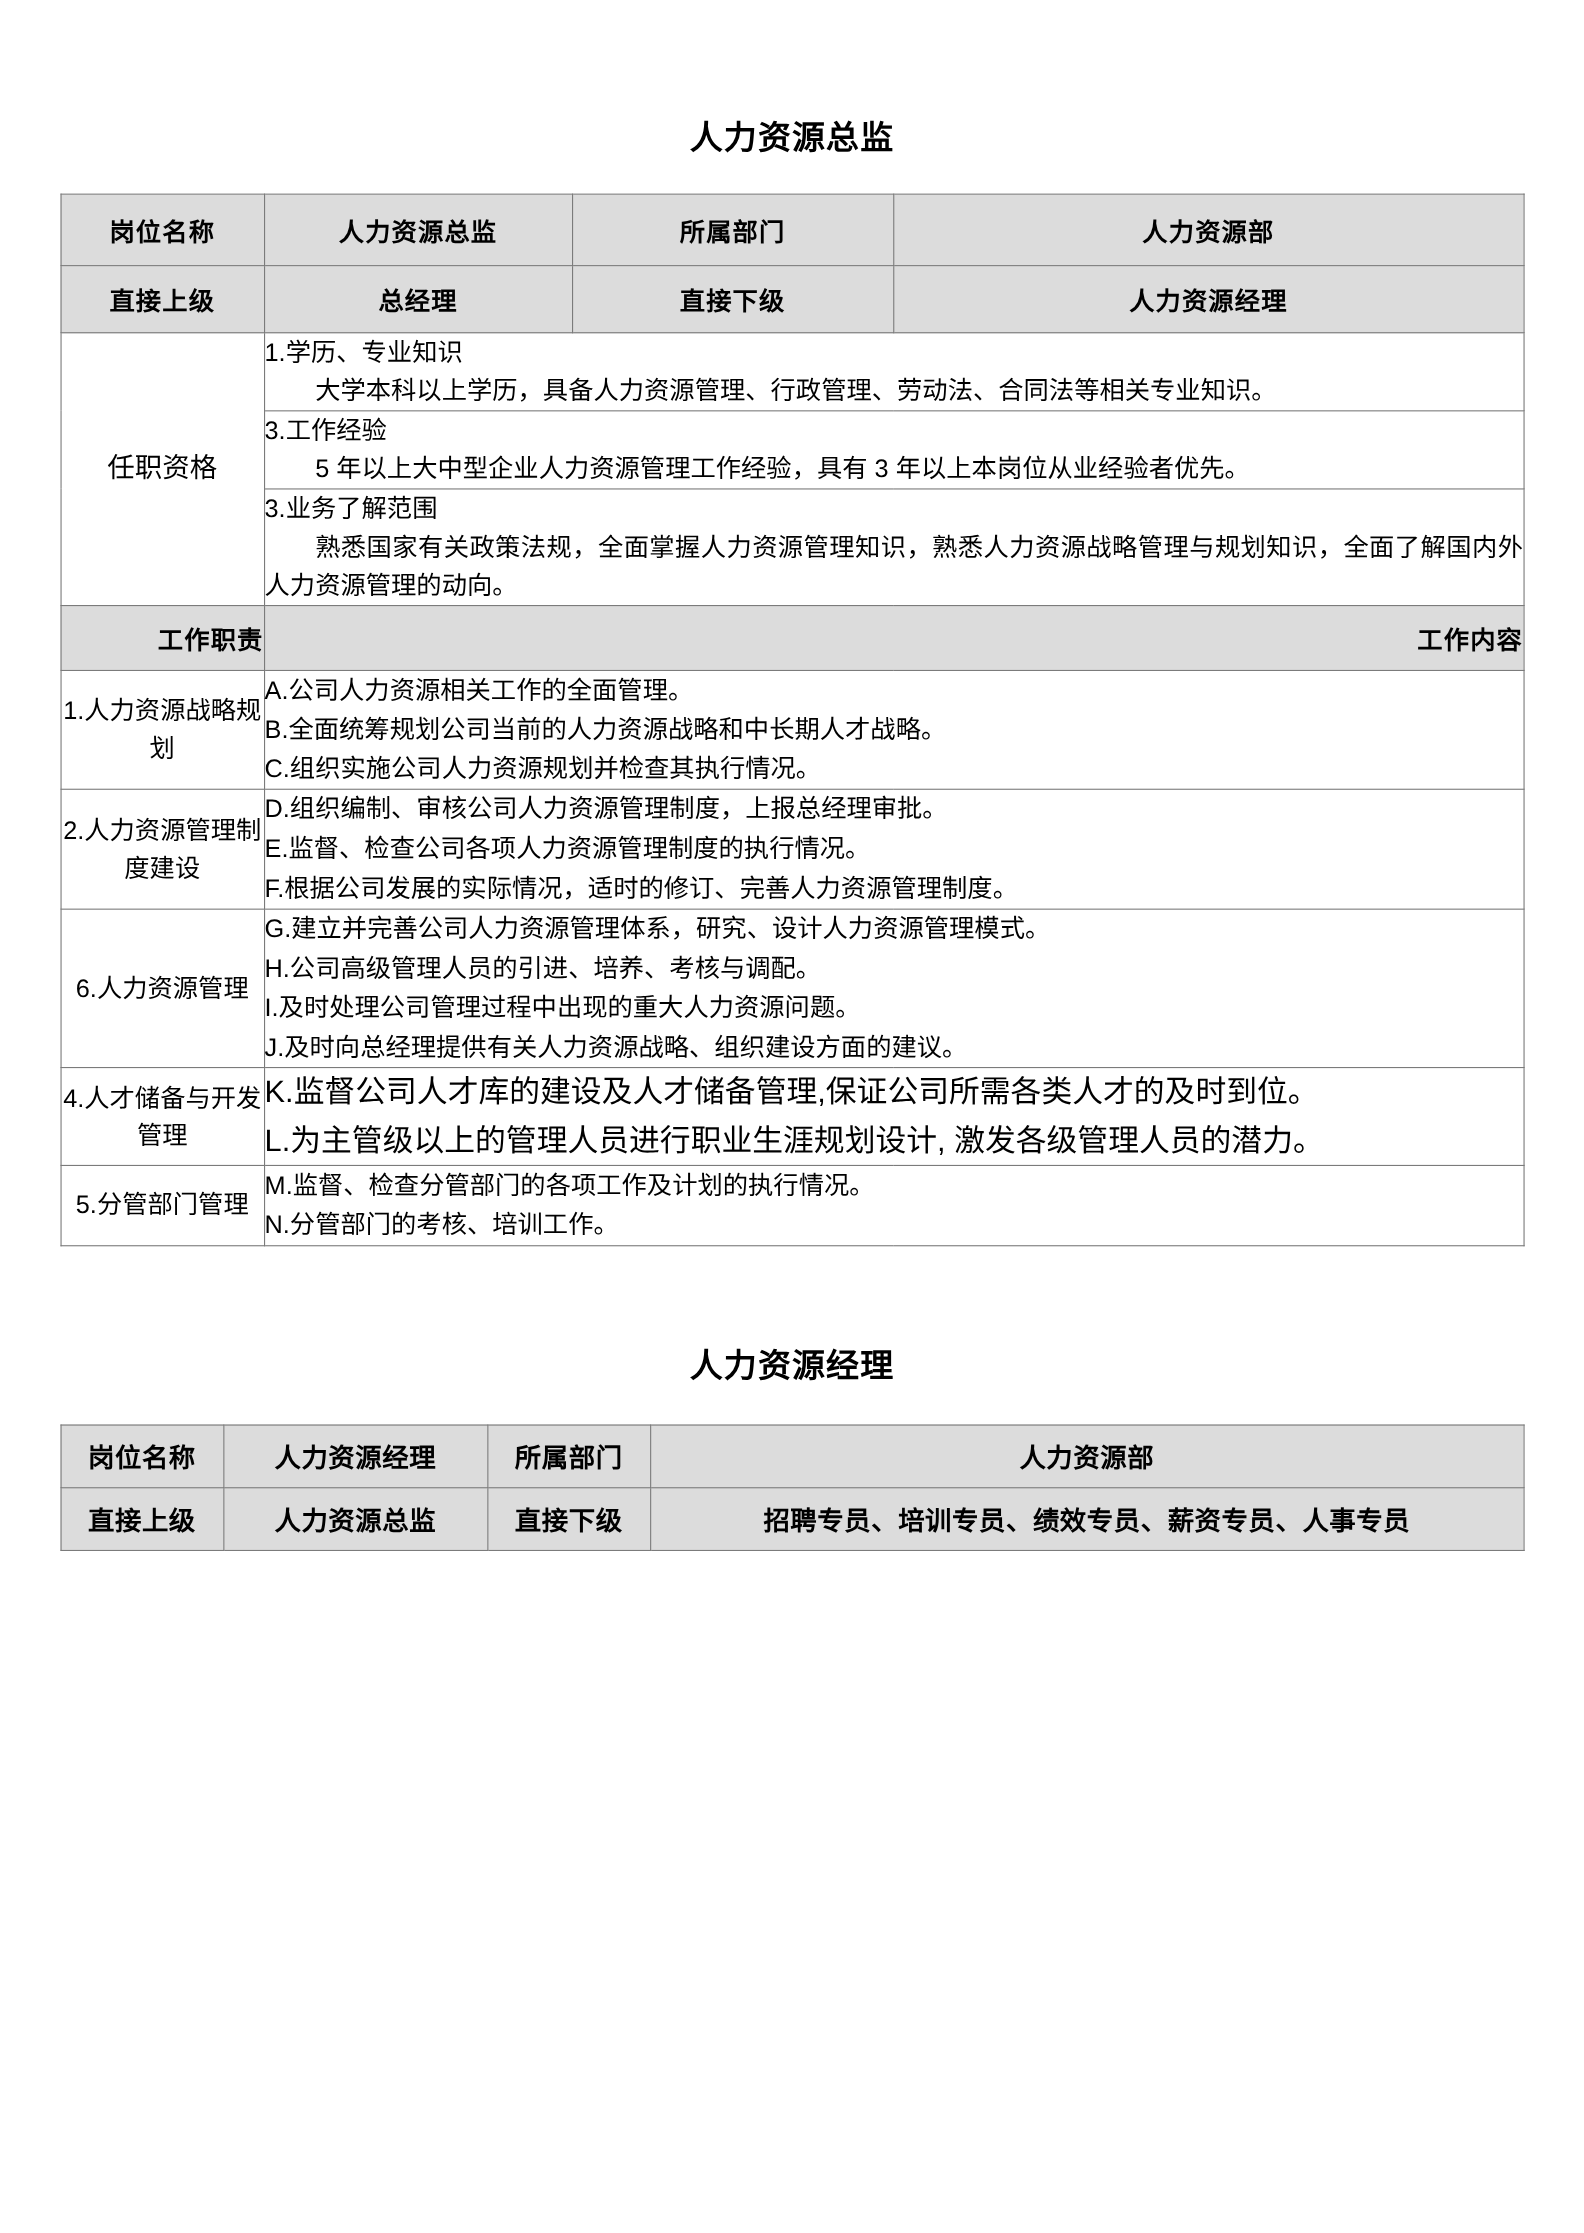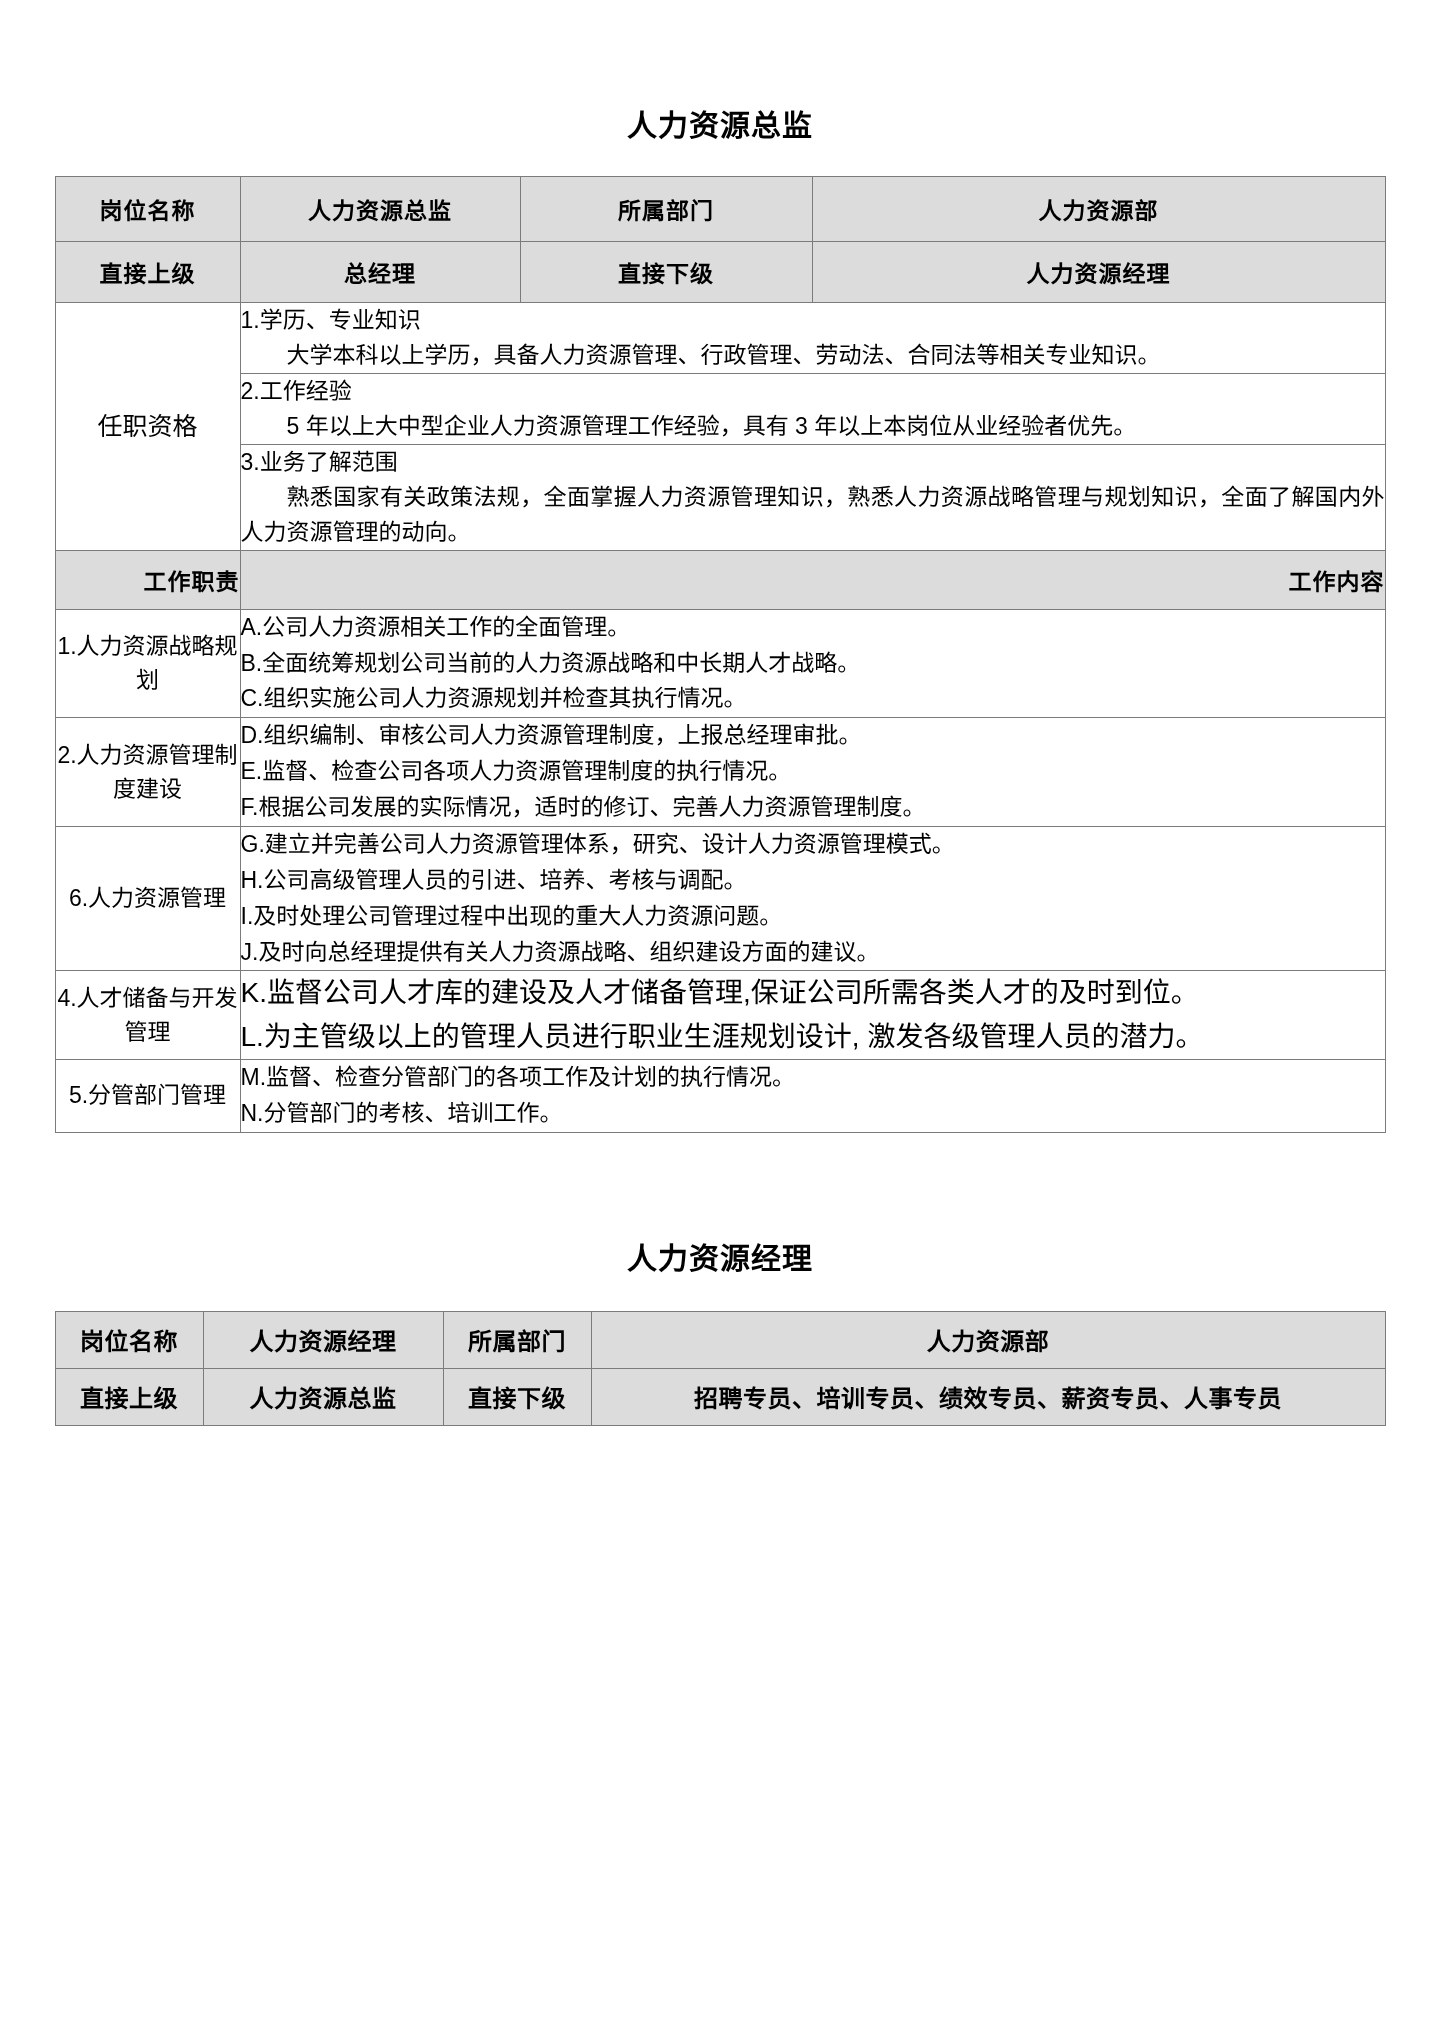--- a/index.html
+++ b/index.html
@@ -37,21 +37,21 @@
     line-height: 1.2;
   }
   .doc-title.second {
     padding-top: 92px;
   }
 
   
   table.jd {
     border-collapse: collapse;
     width: 1330px;
-    margin: 16px auto;
+    margin: 0 auto;
     table-layout: fixed;
     background: #fff;
   }
   table.jd.first { margin-top: 32px; }
   table.jd.second { margin-top: 34px; }
 
   table.jd td {
     border: 1px solid #7b7b7b;
     padding: 0;
     vertical-align: middle;
@@ -165,21 +165,21 @@
       <tr>
         <td class="rowlabel big" rowspan="3">任职资格</td>
         <td class="content" colspan="3">
           <span class="line">1.学历、专业知识</span>
           <span class="indent">大学本科以上学历，具备人力资源管理、行政管理、劳动法、合同法等相关专业知识。</span>
         </td>
       </tr>
 
       <tr>
         <td class="content" colspan="3">
-          <span class="line">2.工作经验</span>
+          <span class="line">3.工作经验</span>
           <span class="indent">5 年以上大中型企业人力资源管理工作经验，具有 3 年以上本岗位从业经验者优先。</span>
         </td>
       </tr>
 
       <tr>
         <td class="content" colspan="3">
           <span class="line">3.业务了解范围</span>
           <span class="indent">熟悉国家有关政策法规，全面掌握人力资源管理知识，熟悉人力资源战略管理与规划知识，全面了解国内外人力资源管理的动向。</span>
         </td>
       </tr>

